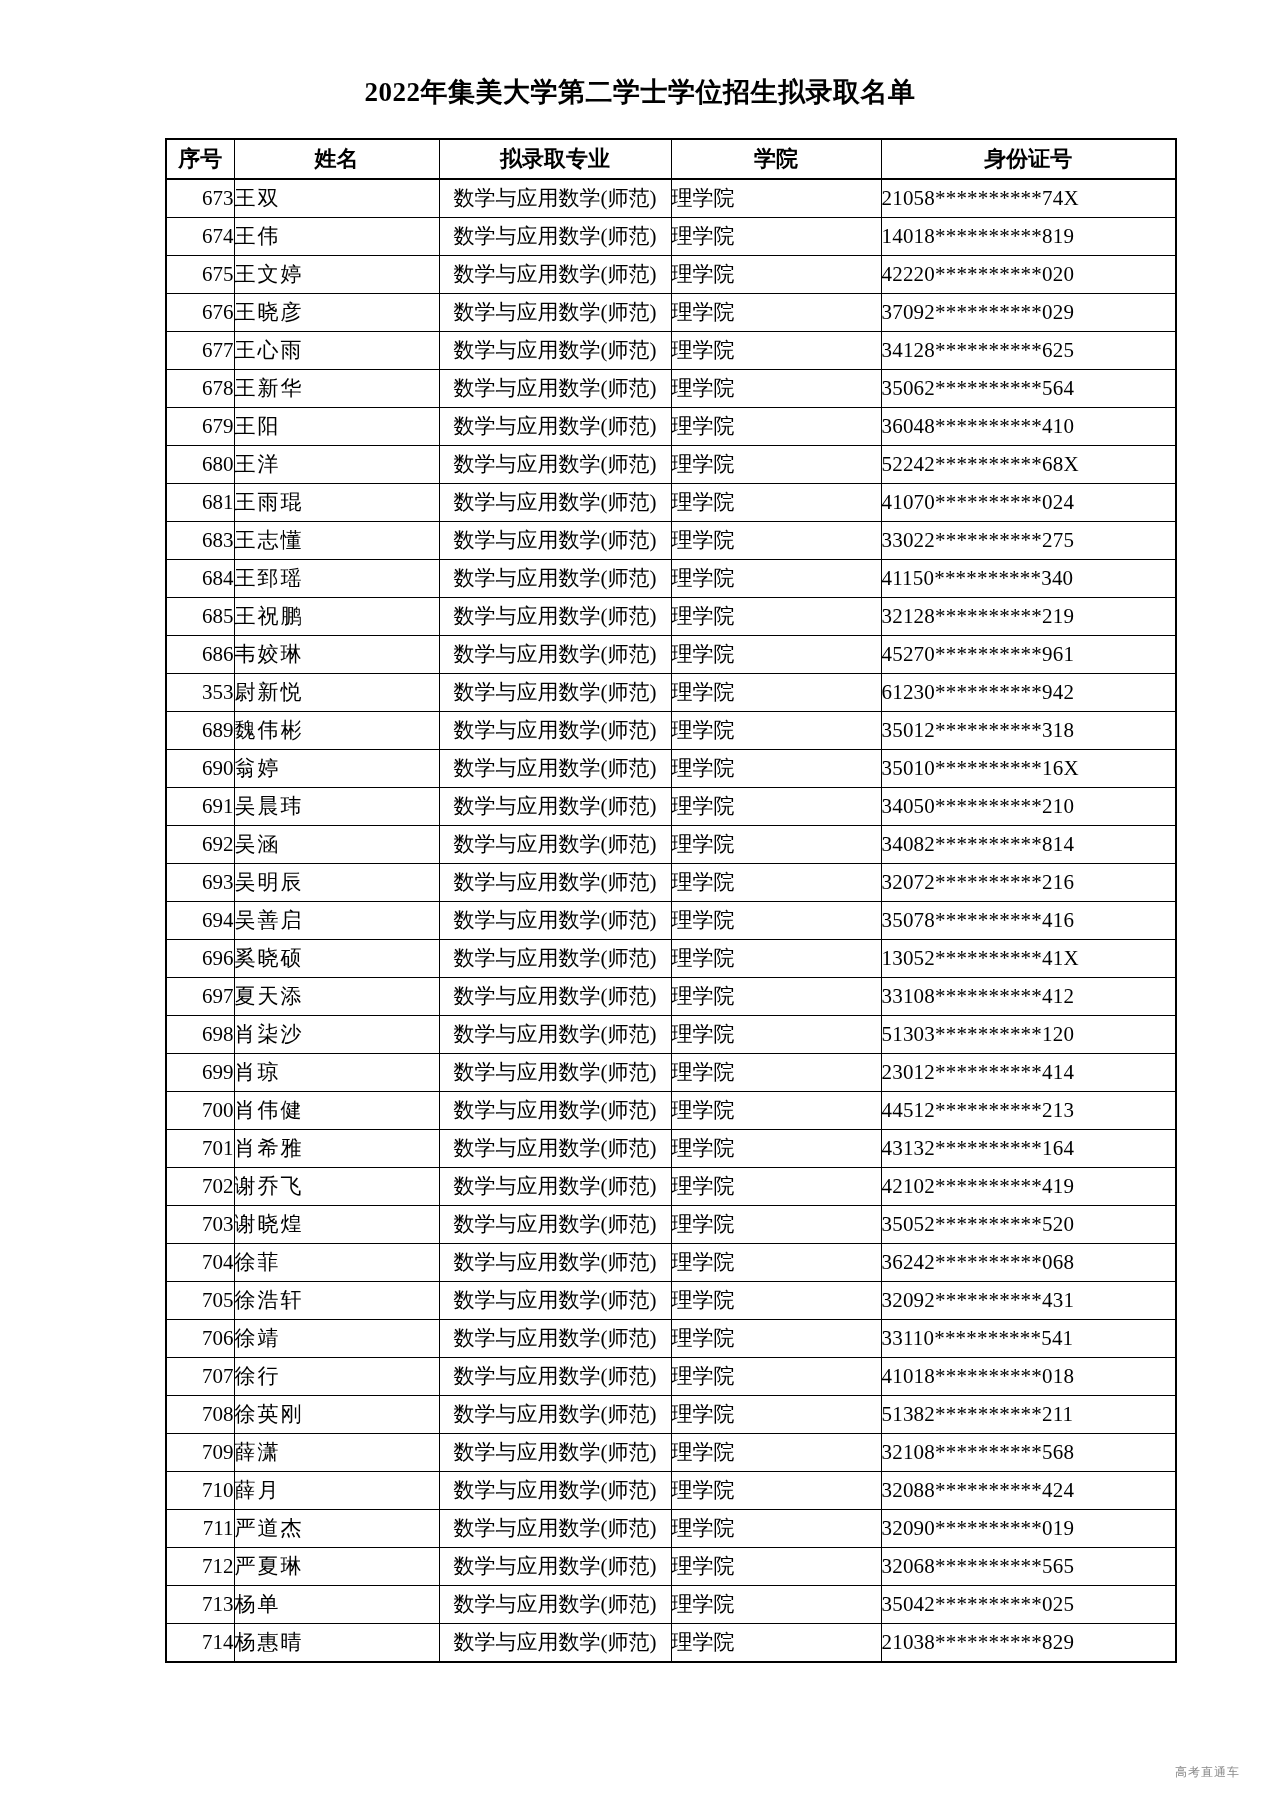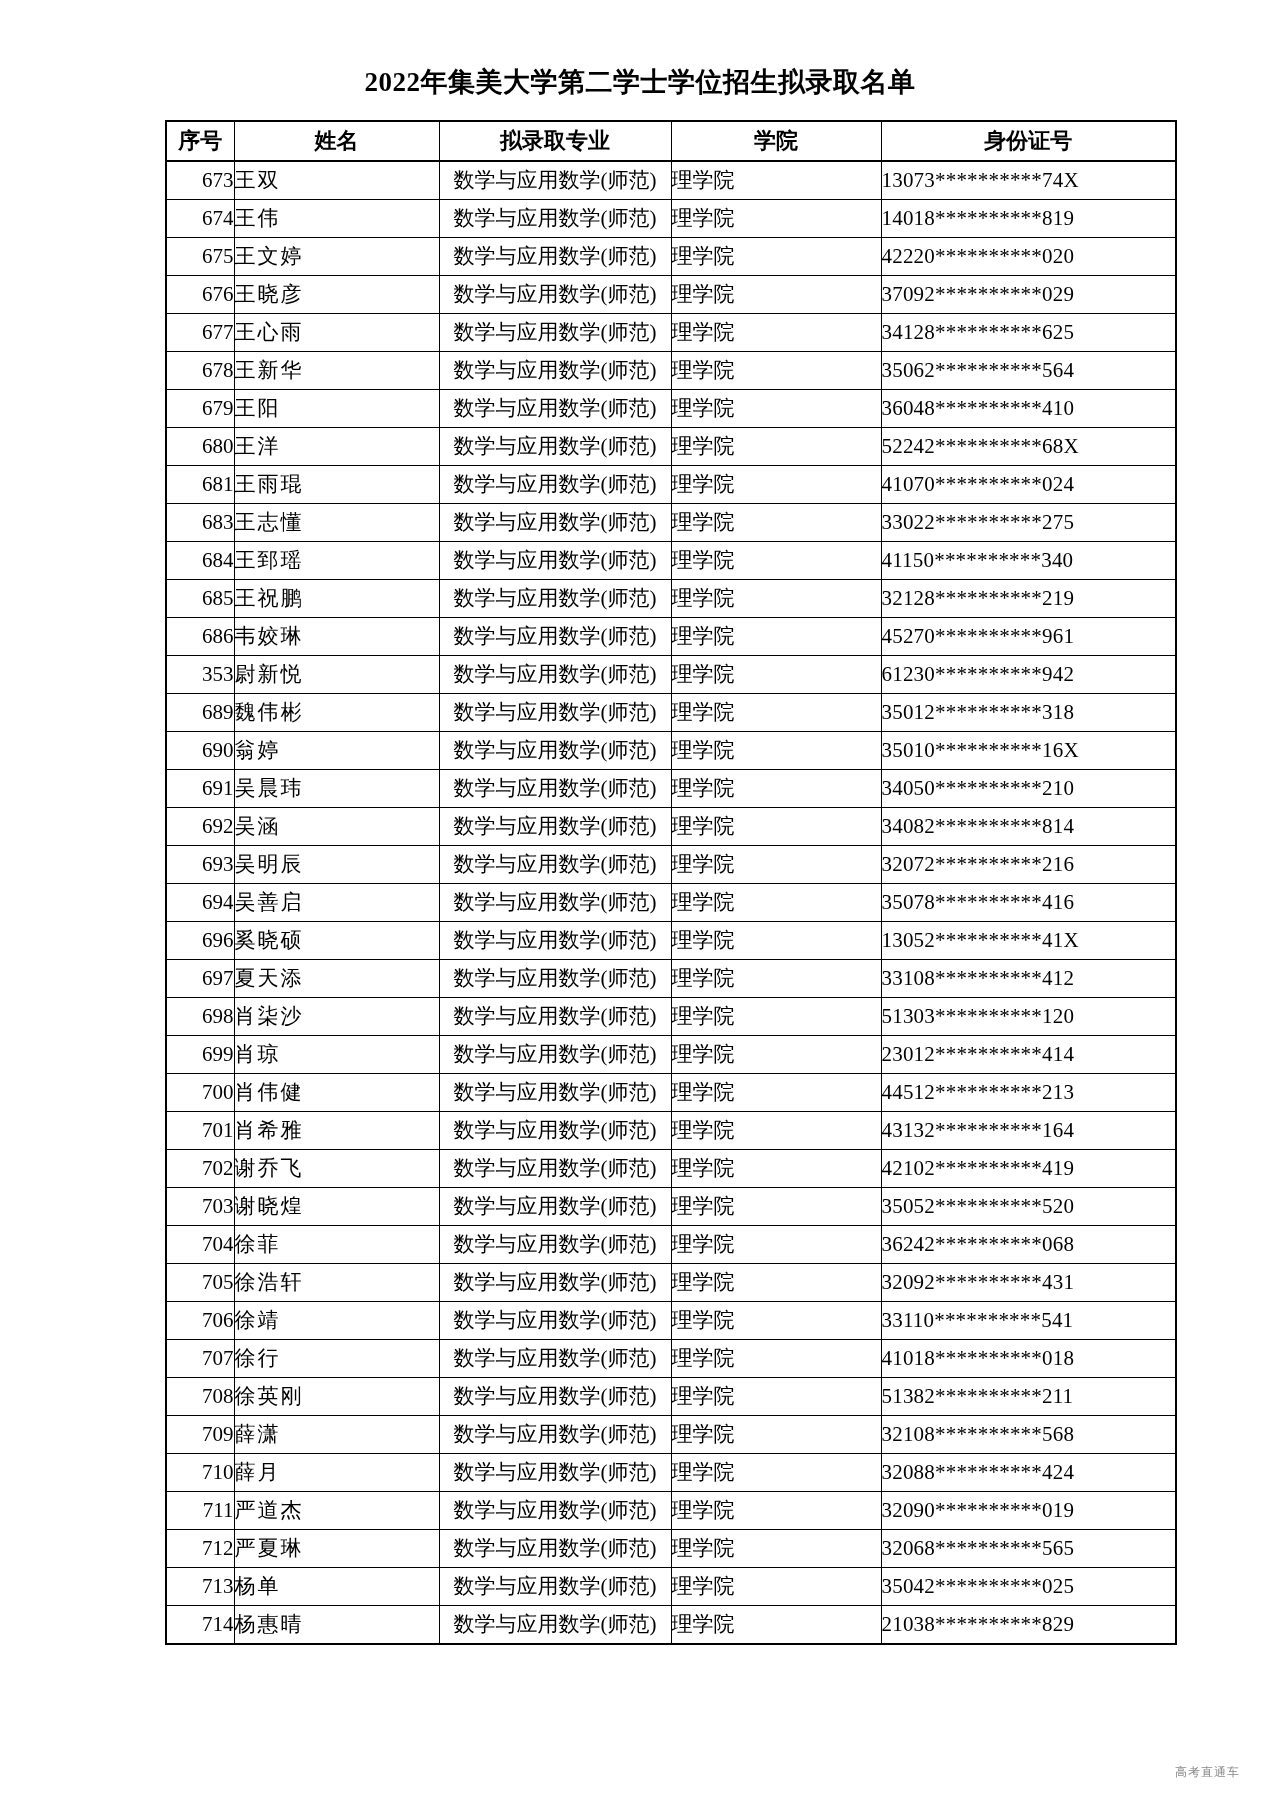--- a/index.html
+++ b/index.html
@@ -13,34 +13,34 @@
     position: relative;
     font-family: "Liberation Serif", "DejaVu Serif", serif;
     color: #000000;
     overflow: hidden;
   }
   .page {
     width: 1280px;
     height: 1809px;
     position: relative;
     box-sizing: border-box;
-    padding: 8px;
+    padding: 18px;
   }
   .doc-title {
     text-align: center;
     font-size: 27px;
     font-weight: bold;
     letter-spacing: 0.5px;
     margin: 0;
     padding-top: 56px;
     padding-bottom: 16px;
     font-family: "Liberation Serif", "DejaVu Serif", serif;
   }
   .table-wrap {
-    margin: 4px auto;
+    margin: 12px auto;
     width: 950px;
   }
   table.roster {
     border-collapse: collapse;
     width: 1010px;
     table-layout: fixed;
     border: 2.5px solid #000;
   }
   table.roster col.c-seq    { width: 68px; }
   table.roster col.c-name   { width: 205px; }
@@ -127,21 +127,21 @@
           <th>学院</th>
           <th>身份证号</th>
         </tr>
       </thead>
       <tbody id="roster-body">
           <tr>
             <td class="seq">673</td>
             <td class="name">王双</td>
             <td class="major">数学与应用数学(师范)</td>
             <td class="college">理学院</td>
-            <td class="idnum">13073**********74X</td>
+            <td class="idnum">21058**********74X</td>
           </tr>
           <tr>
             <td class="seq">674</td>
             <td class="name">王伟</td>
             <td class="major">数学与应用数学(师范)</td>
             <td class="college">理学院</td>
             <td class="idnum">14018**********819</td>
           </tr>
           <tr>
             <td class="seq">675</td>

